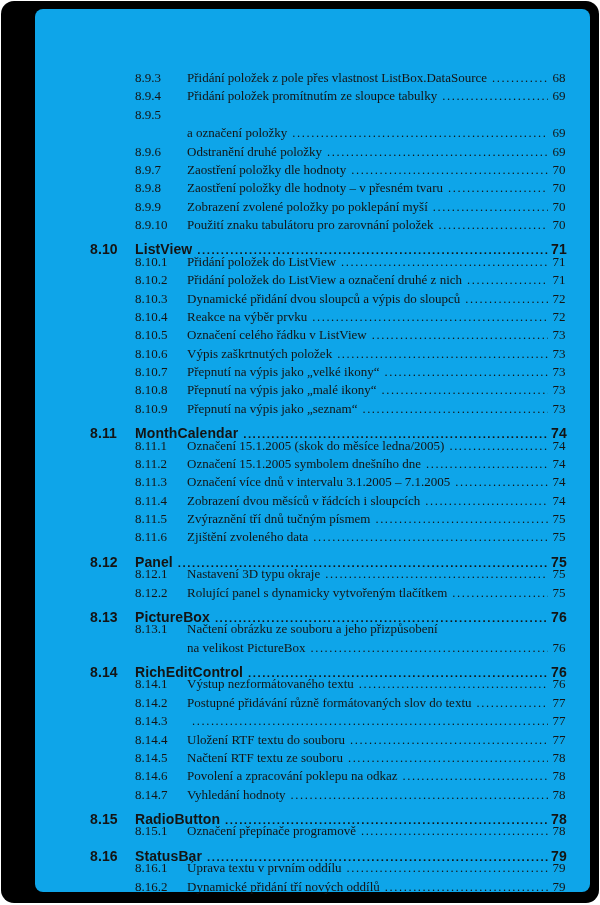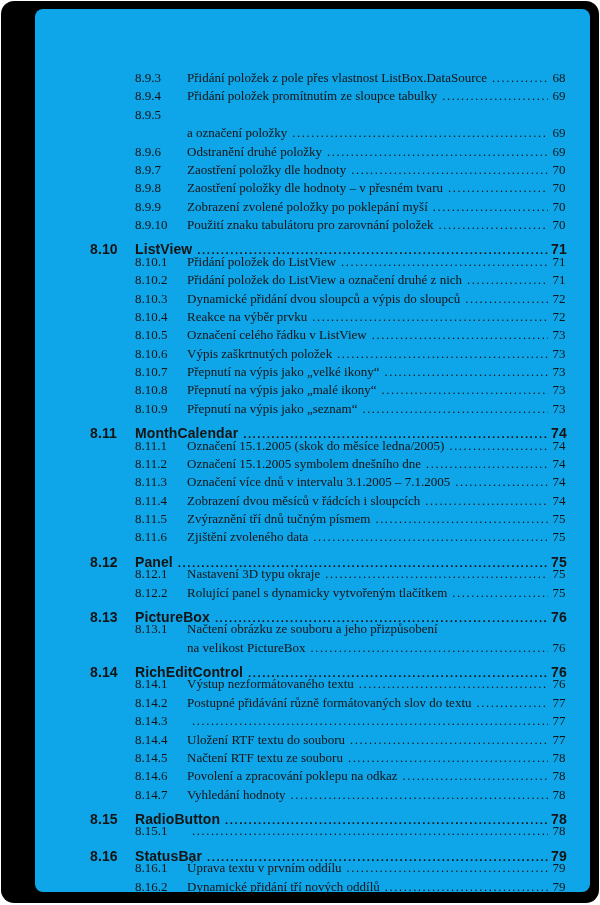--- a/index.html
+++ b/index.html
@@ -296,20 +296,21 @@
         <span class="pg">78</span>
       </div>
       <div class="row sec">
         <span class="num">8.15</span>
         <span class="title">RadioButton</span>
         <span class="dots">........................................................................................................................................................................................................</span>
         <span class="pg">78</span>
       </div>
       <div class="row sub">
         <span class="num">8.15.1</span>
+        <span class="title">Označení přepínače programově</span>
         <span class="dots">........................................................................................................................................................................................................</span>
         <span class="pg">78</span>
       </div>
       <div class="row sec">
         <span class="num">8.16</span>
         <span class="title">StatusBar</span>
         <span class="dots">........................................................................................................................................................................................................</span>
         <span class="pg">79</span>
       </div>
       <div class="row sub">

